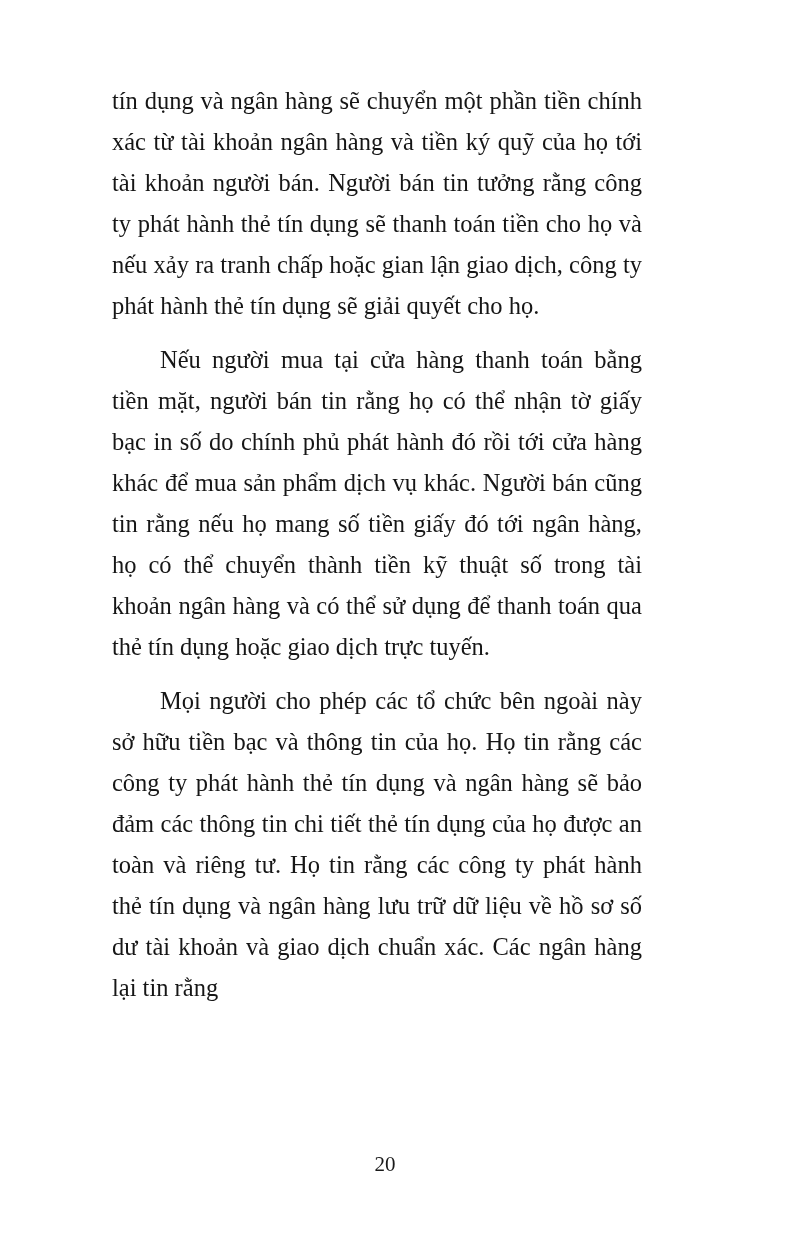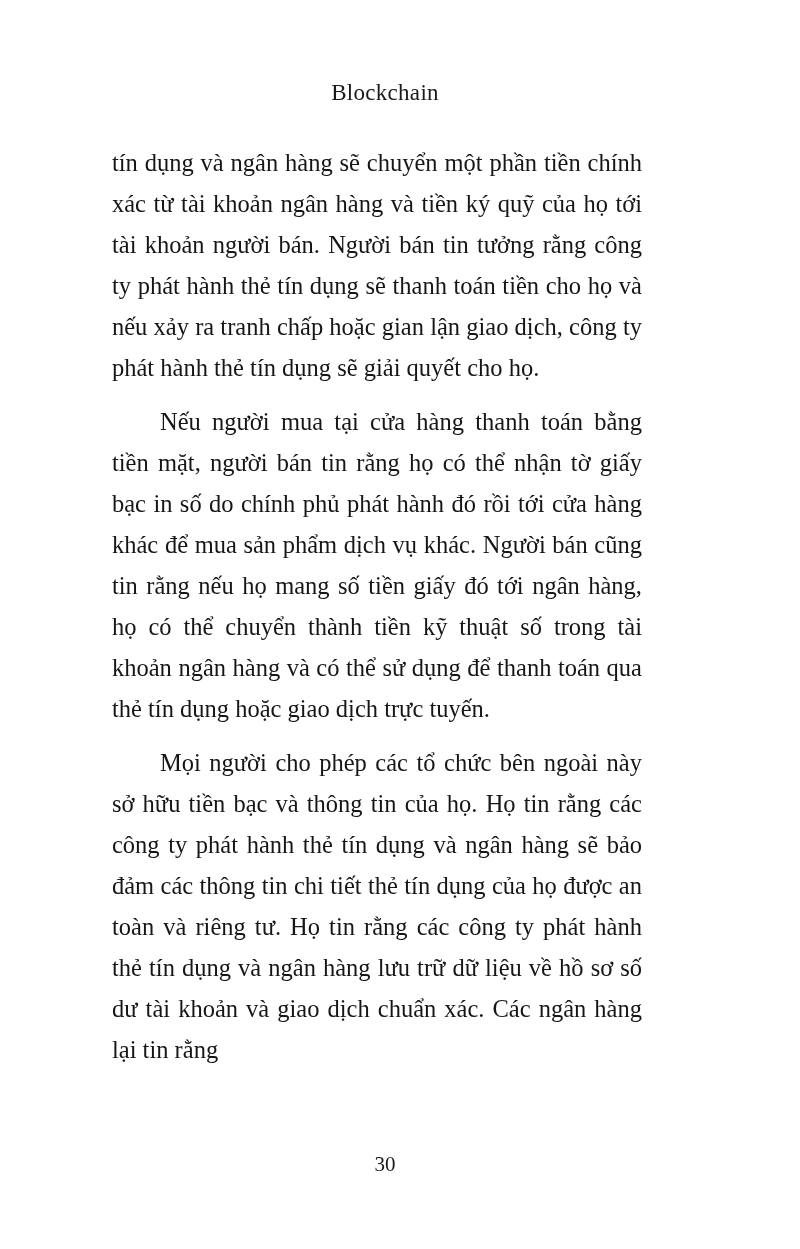--- a/index.html
+++ b/index.html
@@ -45,22 +45,21 @@
     right: 142px;
     text-align: center;
     font-size: 21px;
     color: #1a1a1a;
   }
 </style>
 </head>
 <body>
 
 <div class="page">
-  <div class="running-head">Blockchain</div>
 
   <div class="body-text">
     <p class="para">tín dụng và ngân hàng sẽ chuyển một phần tiền chính xác từ tài khoản ngân hàng và tiền ký quỹ của họ tới tài khoản người bán. Người bán tin tưởng rằng công ty phát hành thẻ tín dụng sẽ thanh toán tiền cho họ và nếu xảy ra tranh chấp hoặc gian lận giao dịch, công ty phát hành thẻ tín dụng sẽ giải quyết cho họ.</p>
     <p class="para indent">Nếu người mua tại cửa hàng thanh toán bằng tiền mặt, người bán tin rằng họ có thể nhận tờ giấy bạc in số do chính phủ phát hành đó rồi tới cửa hàng khác để mua sản phẩm dịch vụ khác. Người bán cũng tin rằng nếu họ mang số tiền giấy đó tới ngân hàng, họ có thể chuyển thành tiền kỹ thuật số trong tài khoản ngân hàng và có thể sử dụng để thanh toán qua thẻ tín dụng hoặc giao dịch trực tuyến.</p>
     <p class="para indent">Mọi người cho phép các tổ chức bên ngoài này sở hữu tiền bạc và thông tin của họ. Họ tin rằng các công ty phát hành thẻ tín dụng và ngân hàng sẽ bảo đảm các thông tin chi tiết thẻ tín dụng của họ được an toàn và riêng tư. Họ tin rằng các công ty phát hành thẻ tín dụng và ngân hàng lưu trữ dữ liệu về hồ sơ số dư tài khoản và giao dịch chuẩn xác. Các ngân hàng lại tin rằng</p>
   </div>
 
-  <div class="folio">30</div>
+  <div class="folio">20</div>
 </div>
 
 </body></html>

